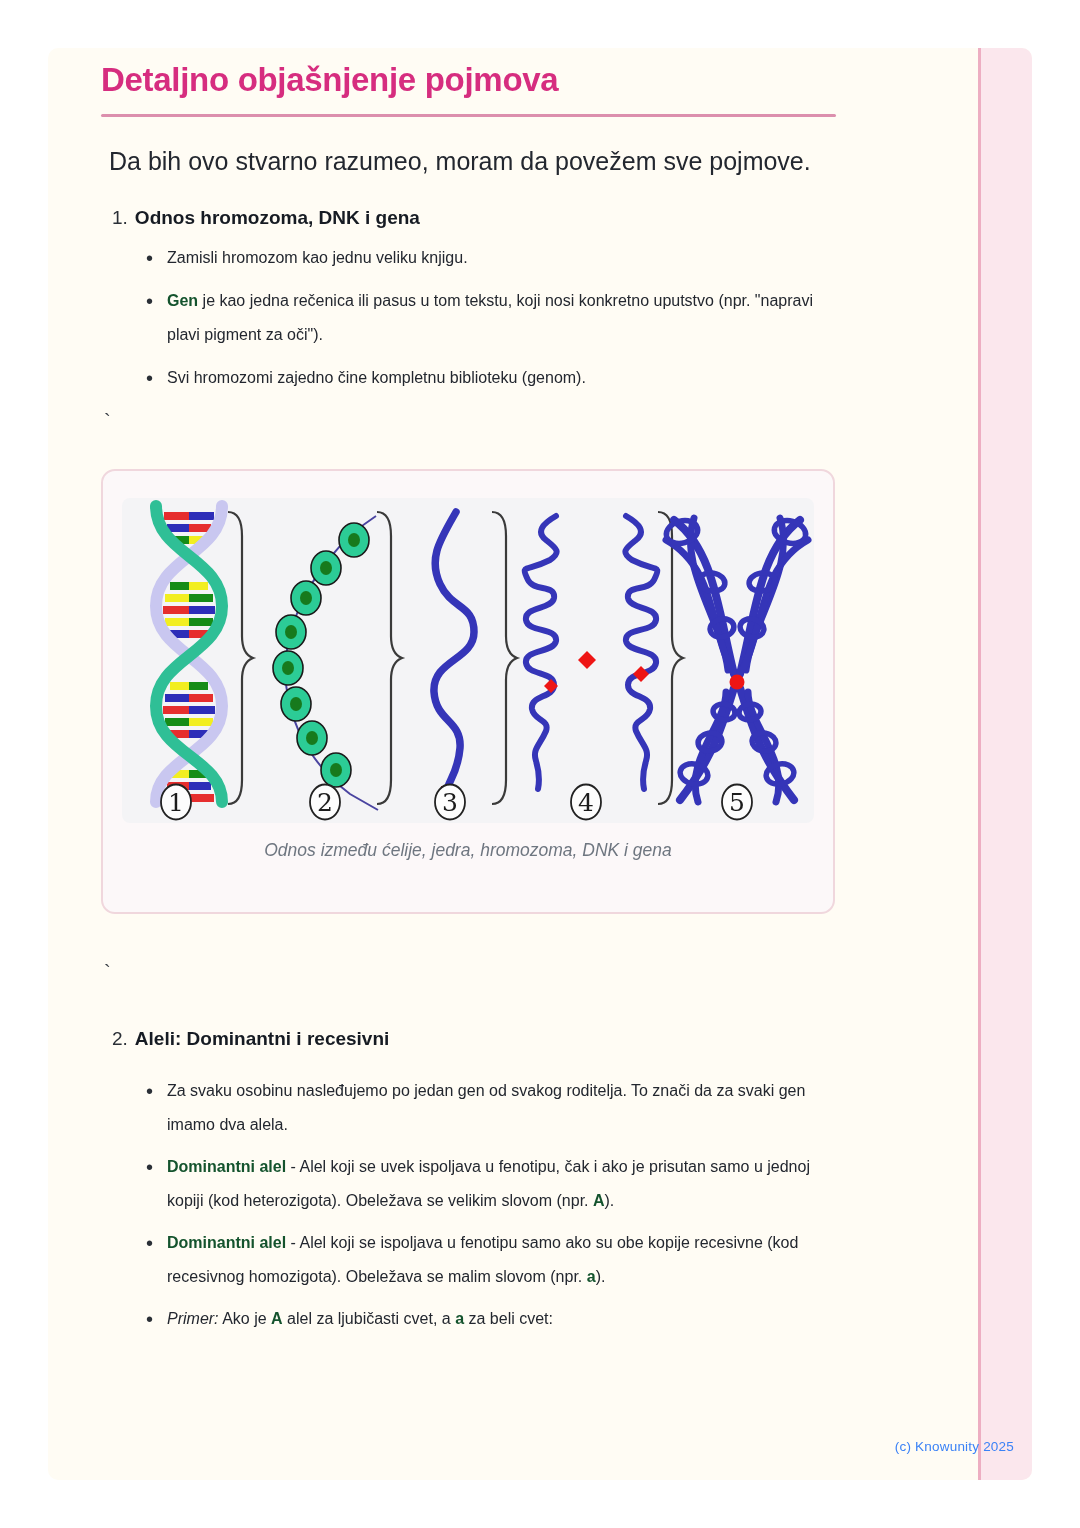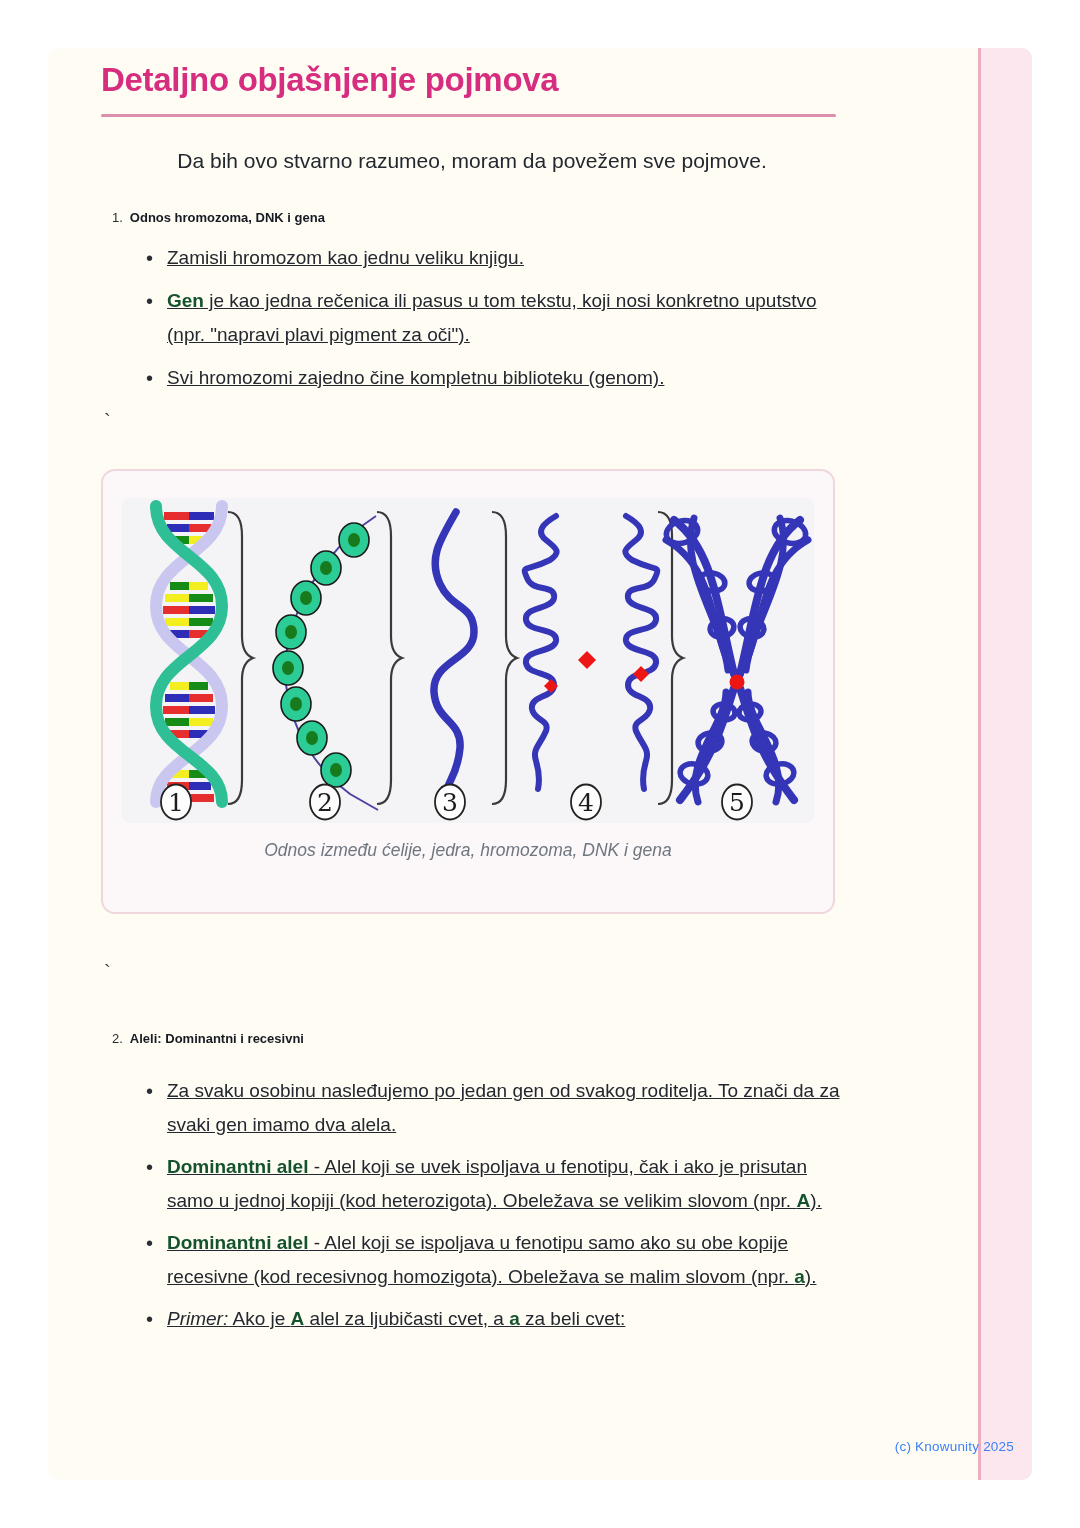--- a/index.html
+++ b/index.html
@@ -20,28 +20,28 @@
   .copyright{
     position:absolute;right:18px;bottom:26px;z-index:3;
     font-size:13.5px;color:#3b82f6;letter-spacing:.2px;
   }
   .content{position:absolute;left:53px;top:10px;width:742px;z-index:2;}
   h1{
     margin:0;font-size:33px;line-height:44px;font-weight:700;
     color:#d62d7f;letter-spacing:-.3px;
   }
   .rule{margin-top:12px;width:735px;height:3px;background:#dc8fad;border-radius:2px;}
-  .intro{margin:30px 8px 0;font-size:21px;line-height:28px;color:#23272f;text-align:center;}
-  .sec-head{margin-top:28px;padding-left:11px;font-size:13px;line-height:30px;}
+  .intro{margin:30px 8px 0;font-size:25px;line-height:28px;color:#23272f;}
+  .sec-head{margin-top:28px;padding-left:11px;font-size:19px;line-height:30px;}
   .sec-head .num{color:#2a2f36;margin-right:7px;}
   .sec-head .ttl{font-weight:700;color:#161b23;}
   ul.bullets{margin:8px 0 0;padding:0 0 0 66px;list-style:none;}
   ul.bullets li{
-    position:relative;font-size:19px;line-height:34px;margin:0 0 9px;
-    color:#23272f;max-width:676px;text-decoration:underline;
+    position:relative;font-size:16px;line-height:34px;margin:0 0 9px;
+    color:#23272f;max-width:676px;
   }
   ul.bullets li::before{
     content:"\2022";position:absolute;left:-21px;top:0;
     font-size:20px;color:#2a2f36;
   }
   ul.bullets .b{font-weight:700;color:#14532d;}
   ul.bullets .i{font-style:italic;}
   .mark{font-size:20px;line-height:24px;padding-left:3px;color:#3a3f46;}
   .mark.m1{margin-top:14px;}
   .mark.m2{margin-top:46px;}

